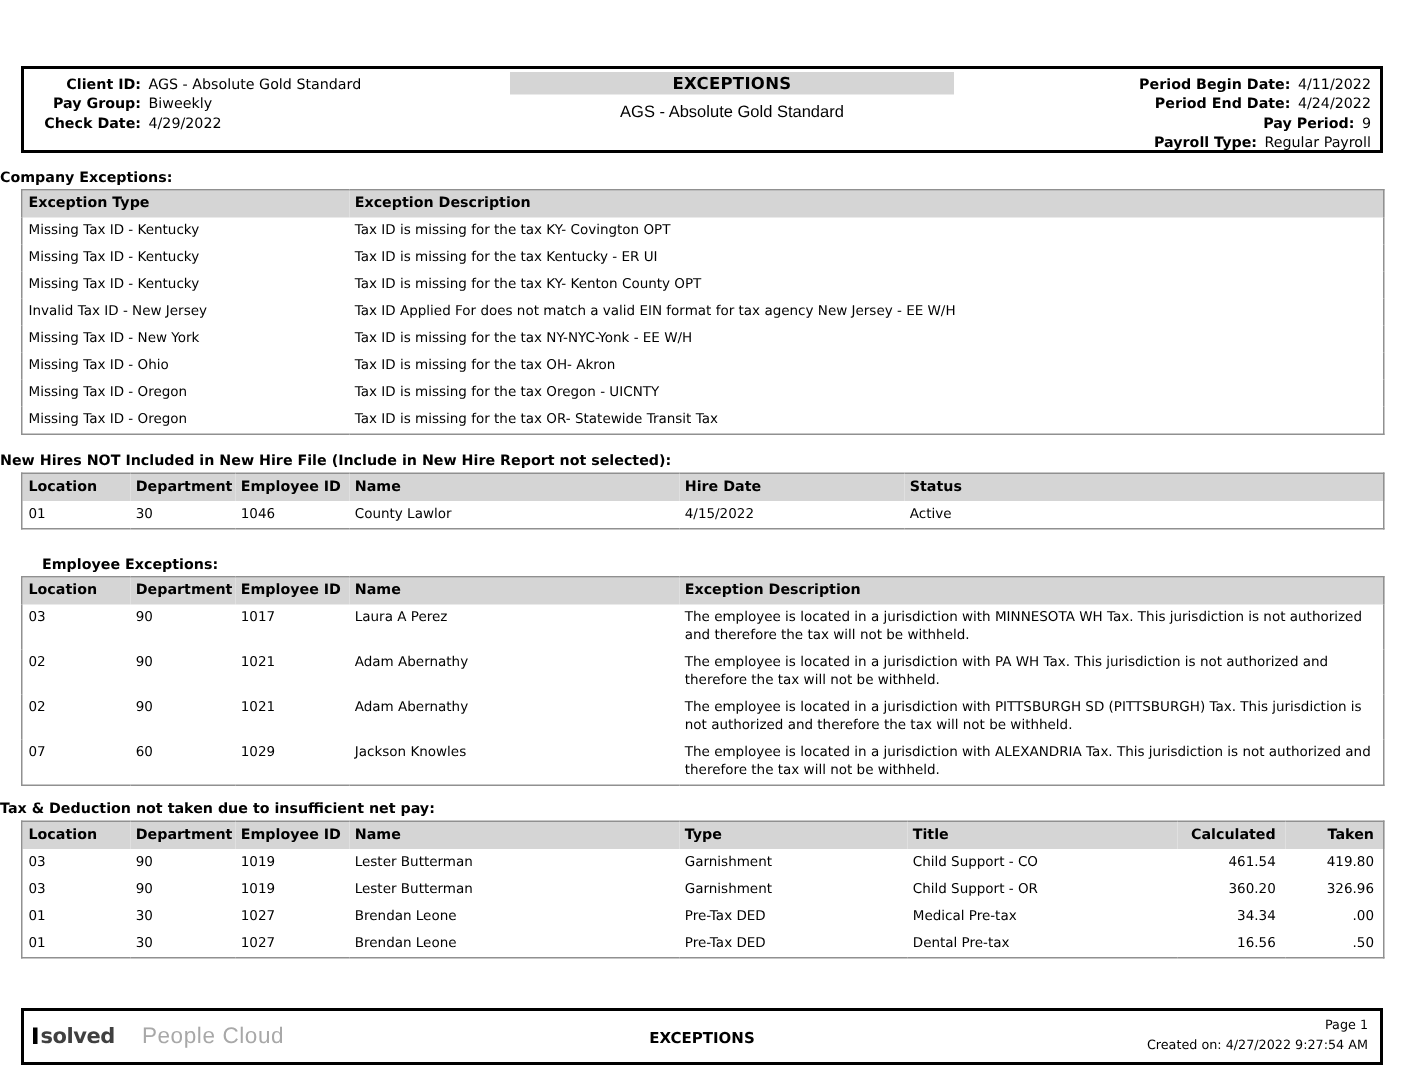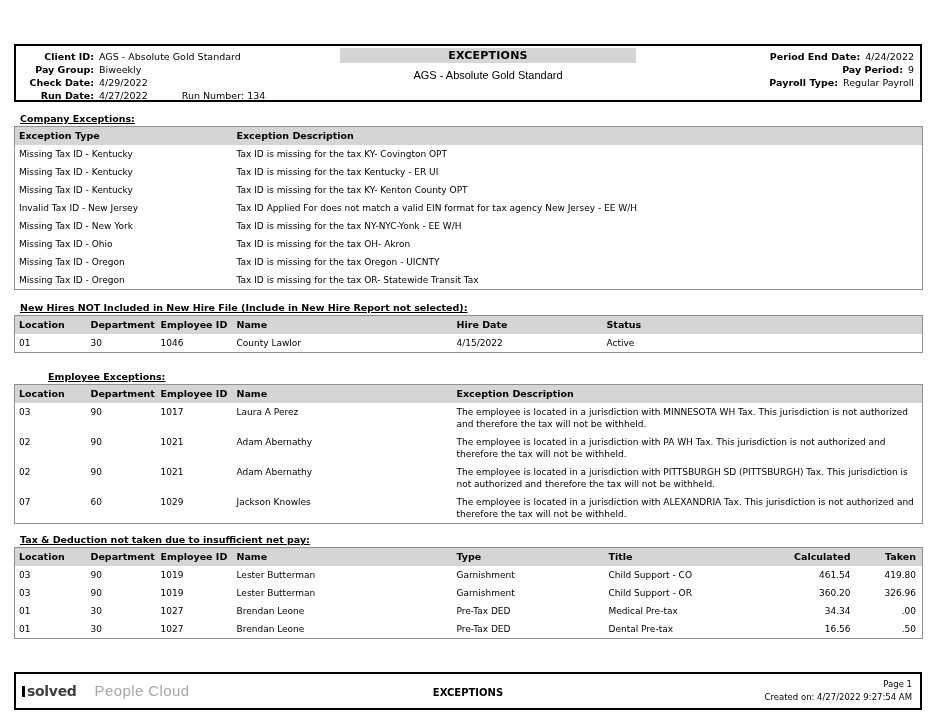--- a/index.html
+++ b/index.html
@@ -85,23 +85,22 @@
     text-align: right;
   }
   .hdr-right .hdr-row { text-align: right; }
   .hdr-right .hdr-lbl { width: auto; }
 
   
   .section-title {
     position: absolute;
     font-weight: bold;
     font-size: 9.5px;
-    left: 20px;
+    left: 0;
     white-space: nowrap;
-    text-decoration: underline;
   }
   table.rpt {
     position: absolute;
     left: 14px;
     width: 908px;
     border-collapse: collapse;
     border: 1px solid #909090;
     background: #fff;
     table-layout: fixed;
   }
@@ -195,31 +194,31 @@
     <div class="hdr-left">
       <div class="hdr-row">
         <span class="hdr-lbl">Client ID:</span><span class="hdr-val">AGS - Absolute Gold Standard</span>
       </div>
       <div class="hdr-row">
         <span class="hdr-lbl">Pay Group:</span><span class="hdr-val">Biweekly</span>
       </div>
       <div class="hdr-row">
         <span class="hdr-lbl">Check Date:</span><span class="hdr-val">4/29/2022</span>
       </div>
-      <div class="hdr-row">
-        <span class="hdr-lbl">Run Date:</span><span class="hdr-val">4/27/2022</span><span class="hdr-extra">Run Number: 134</span>
-      </div>
     </div>
 
     <div class="hdr-center">
       <div class="hdr-title-band">EXCEPTIONS</div>
       <div class="hdr-subtitle">AGS - Absolute Gold Standard</div>
     </div>
 
     <div class="hdr-right">
+      <div class="hdr-row">
+        <span class="hdr-lbl">Period Begin Date:</span><span class="hdr-val">4/11/2022</span>
+      </div>
       <div class="hdr-row">
         <span class="hdr-lbl">Period End Date:</span><span class="hdr-val">4/24/2022</span>
       </div>
       <div class="hdr-row">
         <span class="hdr-lbl">Pay Period:</span><span class="hdr-val">9</span>
       </div>
       <div class="hdr-row">
         <span class="hdr-lbl">Payroll Type:</span><span class="hdr-val">Regular Payroll</span>
       </div>
     </div>

